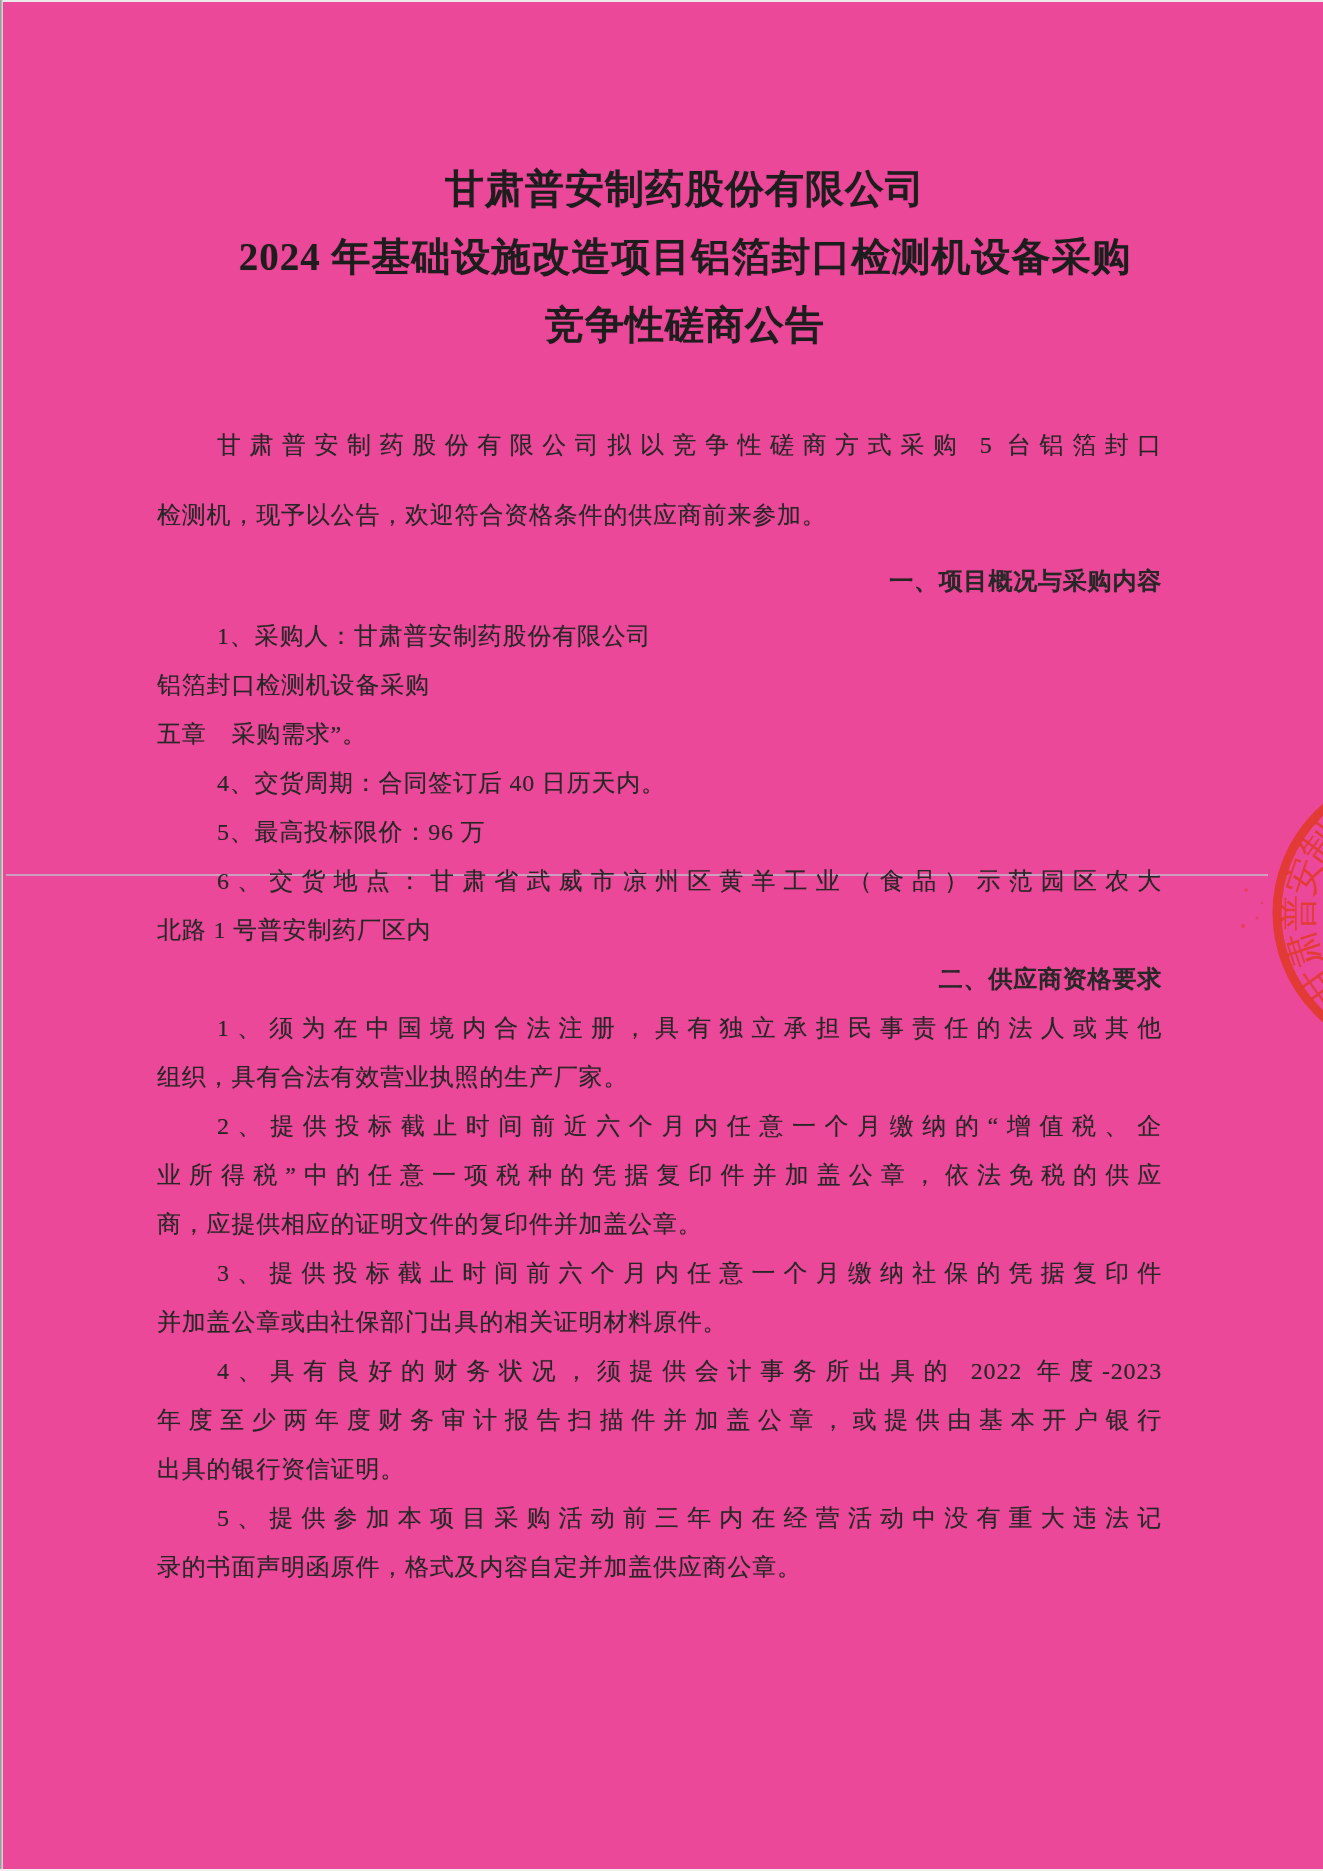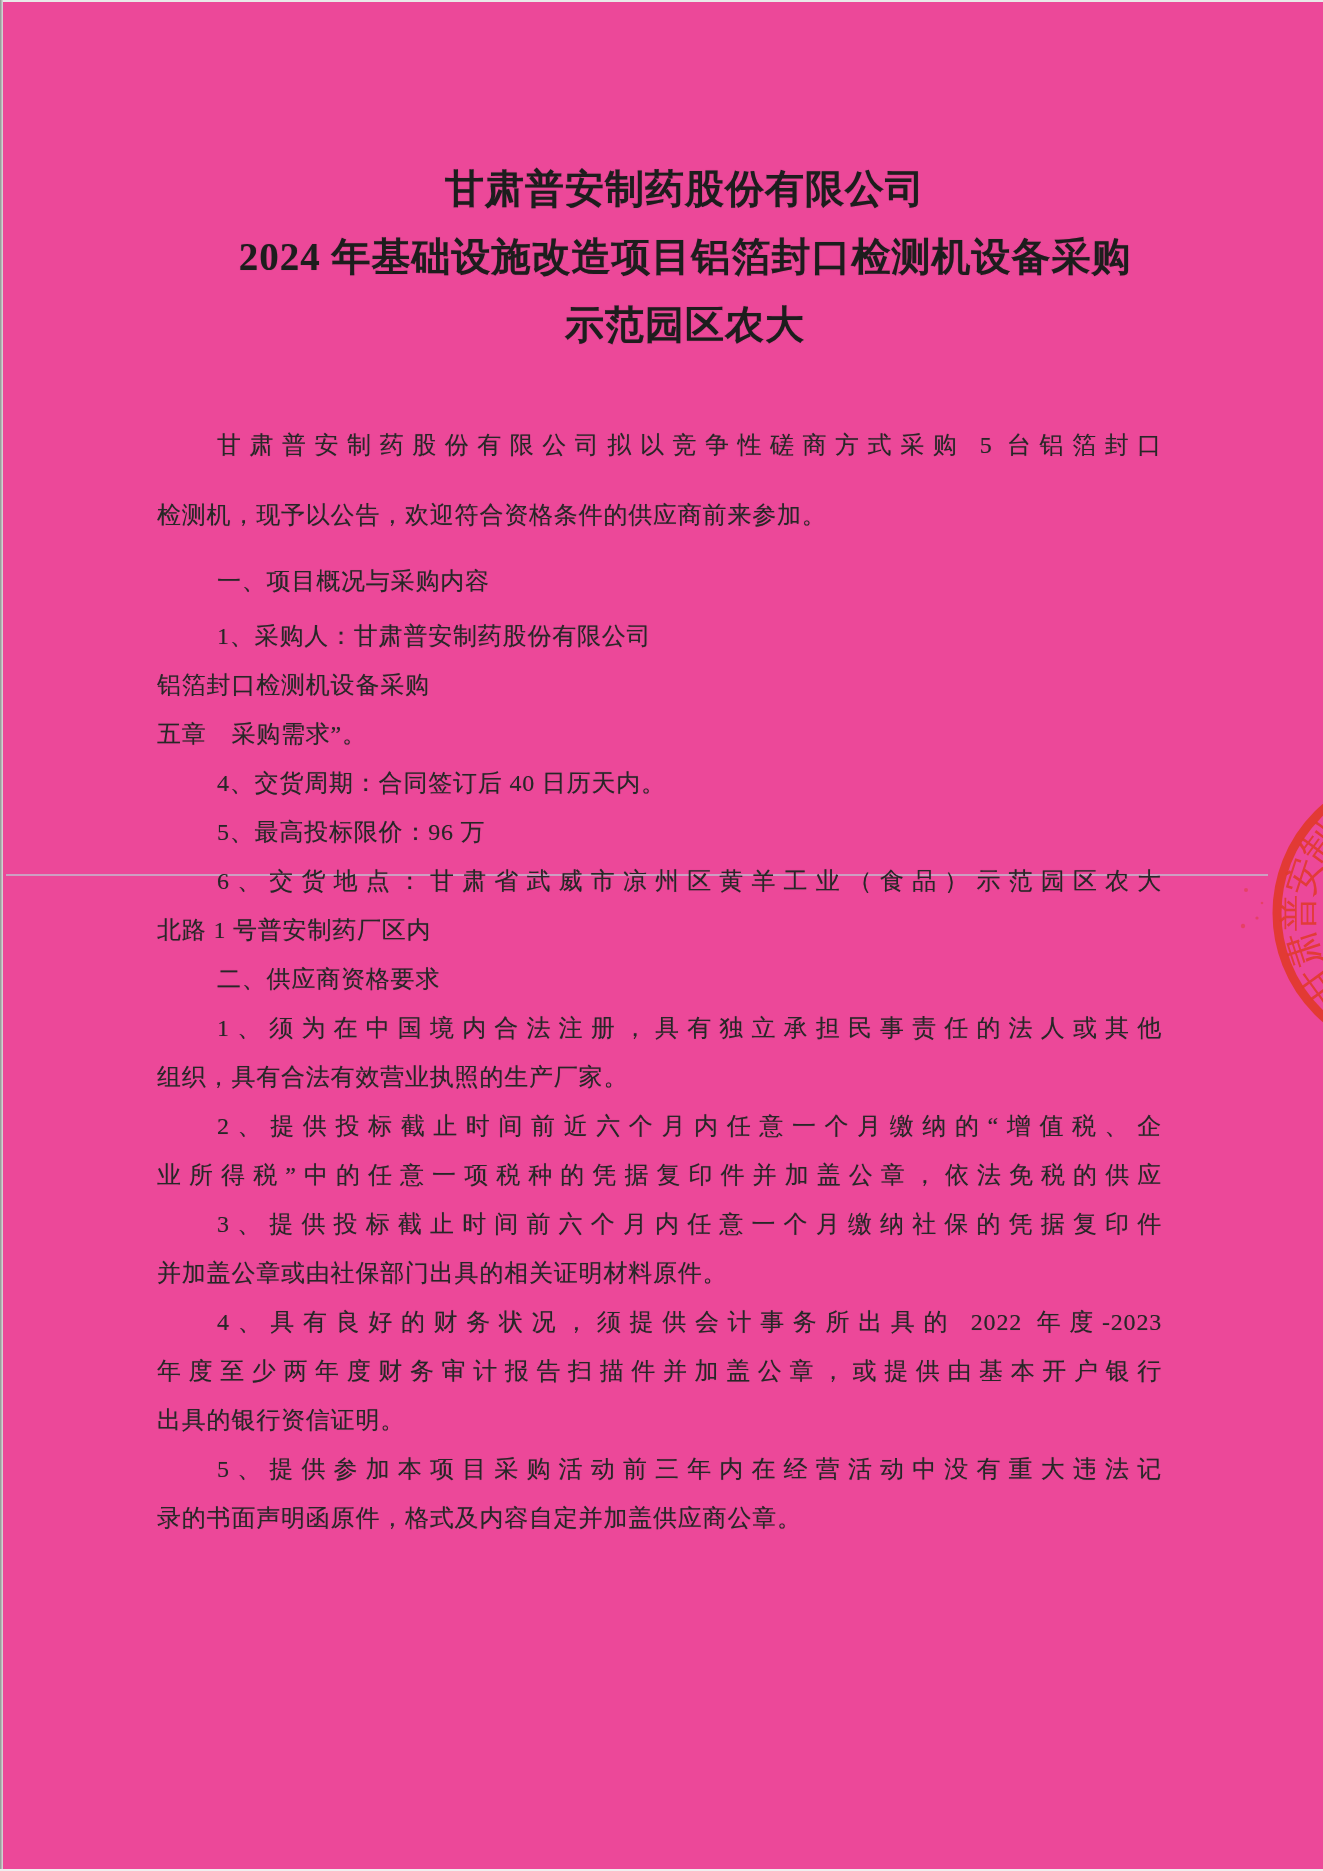--- a/index.html
+++ b/index.html
@@ -29,59 +29,60 @@
   }
   
   .body-block{position:absolute;left:157px;top:410px;width:1005px;color:#272727;}
   .text-line{
     font-size:24px;line-height:49px;letter-spacing:0.8px;
     text-shadow:0 0 0.8px rgba(40,40,40,0.4);
     overflow:hidden;white-space:nowrap;
   }
   .text-line.fill{white-space:normal;text-align:justify;text-align-last:justify;}
   .text-line.indent{text-indent:60px;}
-  .text-line.heading{font-weight:normal;}
+  .text-line.heading{font-weight:bold;text-align:right;}
   .text-line.opening{line-height:70px;}
   .text-line.hgap{line-height:62px;}
   
   .stamp{position:absolute;left:1240px;top:778px;width:83px;height:270px;}
 </style>
 </head>
 <body>
 
 <div class="page">
   <div class="edge-top"></div>
   <div class="edge-left"></div>
   <div class="edge-right"></div>
   <div class="edge-bottom"></div>
 
   <div class="scan-line" id="scan-line" style="background: rgb(185, 216, 221);"></div>
 
   <div class="title-block" id="title-block">
       <div class="title-line">甘肃普安制药股份有限公司</div>
       <div class="title-line">2024 年基础设施改造项目铝箔封口检测机设备采购</div>
-      <div class="title-line">示范园区农大</div>
+      <div class="title-line">竞争性磋商公告</div>
     </div>
 
   <div class="body-block" id="body-block">
       <div class="text-line indent fill opening">甘肃普安制药股份有限公司拟以竞争性磋商方式采购 5 台铝箔封口</div>
       <div class="text-line opening">检测机，现予以公告，欢迎符合资格条件的供应商前来参加。</div>
       <div class="text-line indent heading hgap">一、项目概况与采购内容</div>
       <div class="text-line indent">1、采购人：甘肃普安制药股份有限公司</div>
       <div class="text-line ">铝箔封口检测机设备采购</div>
       <div class="text-line ">五章　采购需求”。</div>
       <div class="text-line indent">4、交货周期：合同签订后 40 日历天内。</div>
       <div class="text-line indent">5、最高投标限价：96 万</div>
       <div class="text-line indent fill">6、交货地点：甘肃省武威市凉州区黄羊工业（食品）示范园区农大</div>
       <div class="text-line ">北路 1 号普安制药厂区内</div>
       <div class="text-line indent heading">二、供应商资格要求</div>
       <div class="text-line indent fill">1、须为在中国境内合法注册，具有独立承担民事责任的法人或其他</div>
       <div class="text-line ">组织，具有合法有效营业执照的生产厂家。</div>
       <div class="text-line indent fill">2、提供投标截止时间前近六个月内任意一个月缴纳的“增值税、企</div>
       <div class="text-line fill">业所得税”中的任意一项税种的凭据复印件并加盖公章，依法免税的供应</div>
+      <div class="text-line ">商，应提供相应的证明文件的复印件并加盖公章。</div>
       <div class="text-line indent fill">3、提供投标截止时间前六个月内任意一个月缴纳社保的凭据复印件</div>
       <div class="text-line ">并加盖公章或由社保部门出具的相关证明材料原件。</div>
       <div class="text-line indent fill">4、具有良好的财务状况，须提供会计事务所出具的 2022 年度-2023</div>
       <div class="text-line fill">年度至少两年度财务审计报告扫描件并加盖公章，或提供由基本开户银行</div>
       <div class="text-line ">出具的银行资信证明。</div>
       <div class="text-line indent fill">5、提供参加本项目采购活动前三年内在经营活动中没有重大违法记</div>
       <div class="text-line ">录的书面声明函原件，格式及内容自定并加盖供应商公章。</div>
     </div>
 
   <svg class="stamp" id="stamp-svg" viewBox="0 0 83 270" xmlns="http://www.w3.org/2000/svg">

